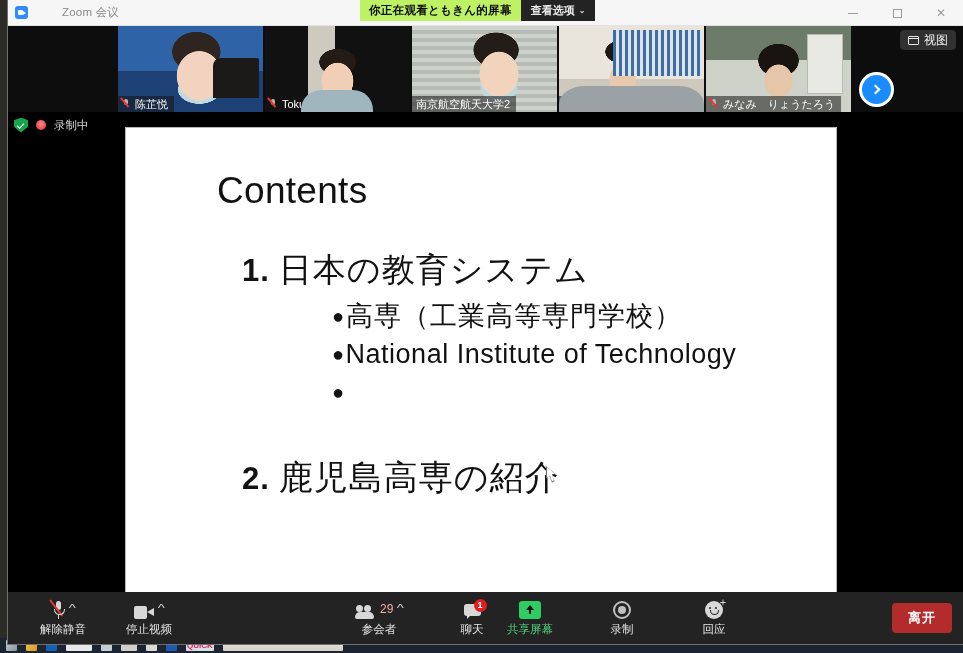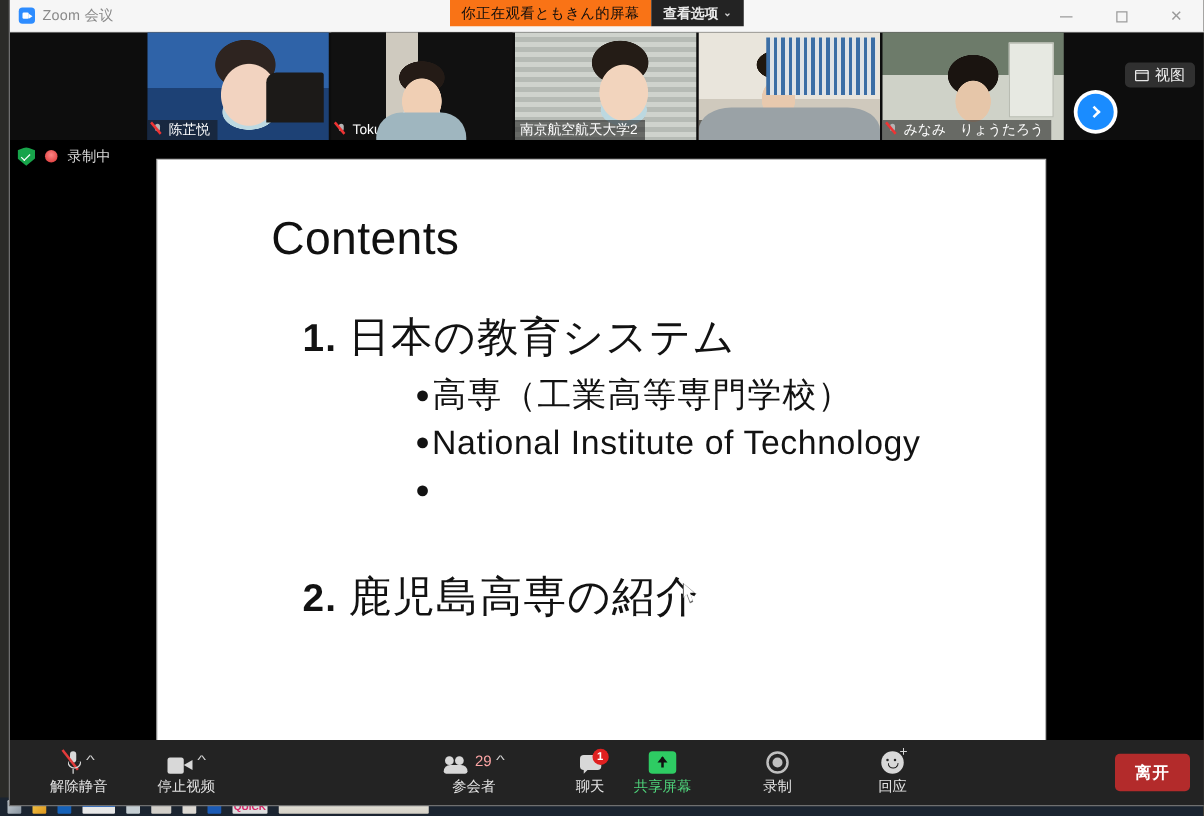--- a/index.html
+++ b/index.html
@@ -55,28 +55,28 @@
   }
   .zoom-logo::after{
     content:""; position:absolute; left:2.5px; top:4px;
     width:5px; height:5px; background:#fff; border-radius:1px;
   }
   .zoom-logo::before{
     content:""; position:absolute; left:7.5px; top:4.5px;
     border-left:3.5px solid #fff; border-top:2px solid transparent;
     border-bottom:2px solid transparent;
   }
-  #zoom-title { font-size:11.5px; color:#8a8a8a; letter-spacing:.2px; }
+  #zoom-title { font-size:11.5px; color:#8a8a8a; letter-spacing:.2px;margin-left:28px; }
 
   #share-banner-wrap {
     position:absolute; left:352px; top:0; height:21px;
     display:flex; align-items:stretch;
   }
   #share-banner {
-    background:#f97316; color:#0d0d0d; font-size:11.5px; font-weight:normal;
+    background:#bef264; color:#0d0d0d; font-size:11.5px; font-weight:bold;
     display:flex; align-items:center; padding:0 9px; letter-spacing:.3px;
   }
   #view-options-btn {
     background:#232323; color:#e9e9e9; font-size:11px; font-weight:bold;
     display:flex; align-items:center; gap:4px; padding:0 10px;
   }
   #view-options-btn .chev { font-size:8px; opacity:.9; }
 
   #wincontrols { position:absolute; right:0; top:0; height:26px; display:flex; }
   .wc { width:44px; height:26px; display:flex; align-items:center; justify-content:center; }
@@ -149,21 +149,21 @@
     border-radius:50%; background:#1a8cff;
     display:flex; align-items:center; justify-content:center;
     box-shadow:0 0 0 3px #fff;
   }
   #next-arrow span {
     display:block; width:7px; height:7px; margin-left:-2px;
     border-top:2px solid #fff; border-right:2px solid #fff;
     transform:rotate(45deg);
   }
   #view-btn {
-    position:absolute; right:7px; top:24px; height:20px;
+    position:absolute; right:7px; top:4px; height:20px;
     background:rgba(55,55,55,.85); border-radius:4px;
     display:flex; align-items:center; gap:5px; padding:0 8px;
     color:#f0f0f0; font-size:12px;
   }
   .grid-ico { width:11px; height:9px; position:relative; flex:0 0 11px; }
   .grid-ico::before{
     content:""; position:absolute; inset:0; border:1.3px solid #e8e8e8; border-radius:1px;
   }
   .grid-ico::after{
     content:""; position:absolute; left:0; top:2.6px; width:11px; height:1.3px; background:#e8e8e8;

